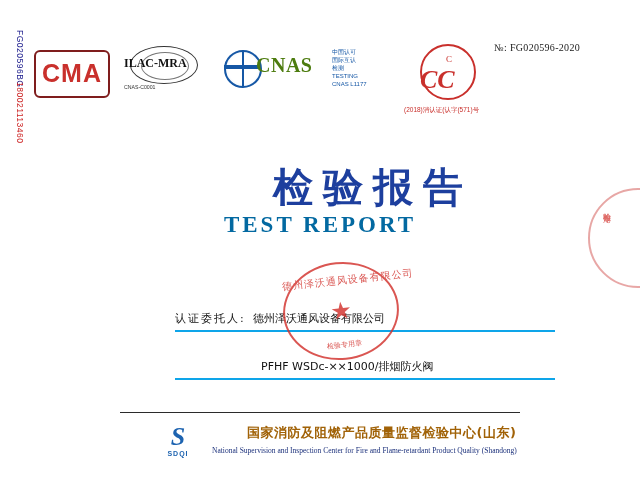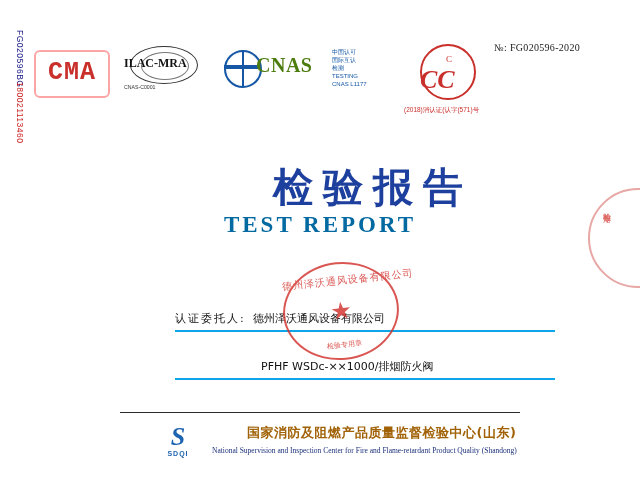--- a/index.html
+++ b/index.html
@@ -61,24 +61,24 @@
     height: 70px;
   }
 
   
   .cma {
     position: absolute;
     left: 0;
     top: 8px;
     width: 72px;
     height: 44px;
-    border: 2px solid #fca5a5;
+    border: 2px solid #7f1d1d;
     border-radius: 6px;
     color: #c9302c;
-    font-family: Liberation Mono, monospace;
+    font-family: Liberation Sans, sans-serif;
     font-weight: bold;
     font-size: 25px;
     line-height: 42px;
     text-align: center;
     letter-spacing: 1px;
   }
 
   
   .ilac {
     position: absolute;

